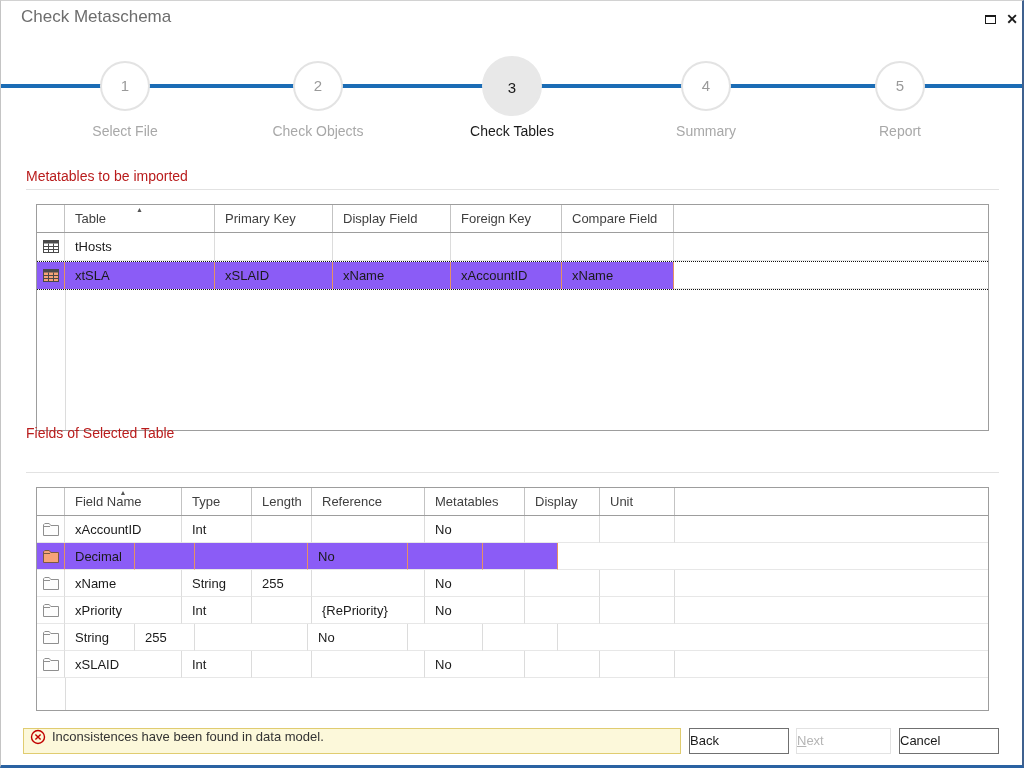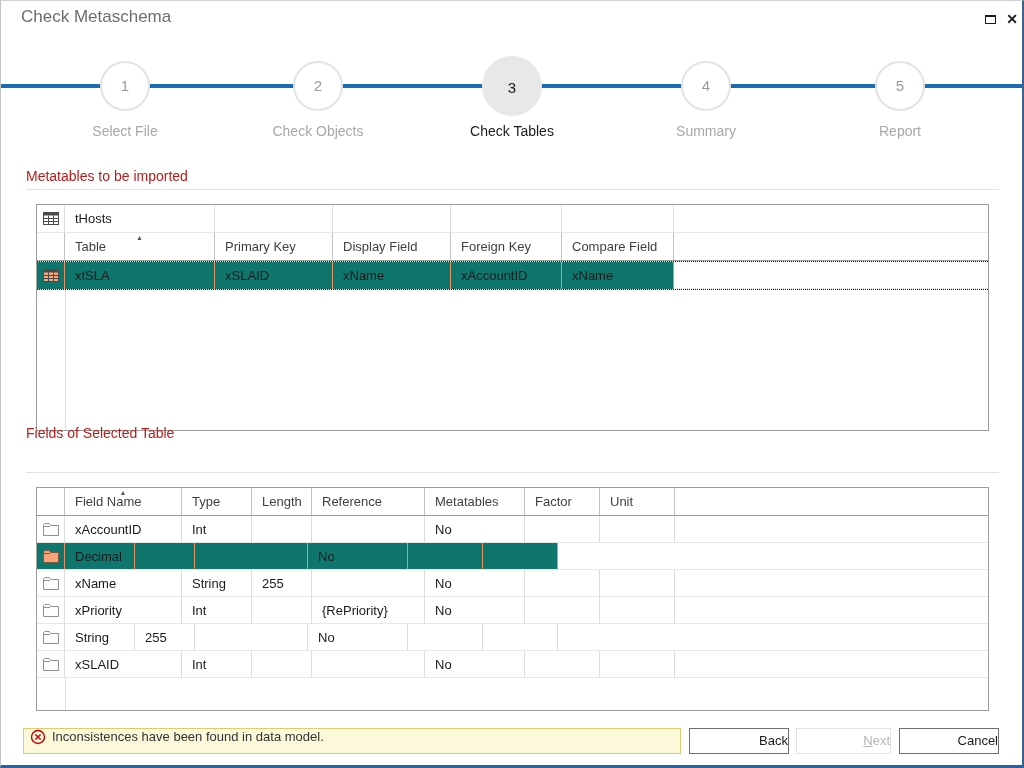--- a/index.html
+++ b/index.html
@@ -43,29 +43,29 @@
   .drow .cell, .drow2 .cell { border-right:1px solid #dcdcdc; border-bottom:1px solid #e7e7e7; }
   .cell.icon { justify-content:center; padding-left:0; }
   .cell.filler { flex:1 1 auto; border-right:none !important; }
   .hrow .cell.filler { border-right:none; }
   
   .t1 .c0{width:28px;} .t1 .c1{width:150px;} .t1 .c2{width:118px;} .t1 .c3{width:118px;} .t1 .c4{width:111px;} .t1 .c5{width:112px;}
   
   .t2 .c0{width:28px;} .t2 .c1{width:117px;} .t2 .c2{width:70px;} .t2 .c3{width:60px;} .t2 .c4{width:113px;} .t2 .c5{width:100px;} .t2 .c6{width:75px;} .t2 .c7{width:75px;}
   .sortmark { position:absolute; top:1px; left:50%; transform:translateX(-50%); font-size:7px; color:#555; line-height:7px; }
   .selected1 { border-top:1px dotted #111; border-bottom:1px dotted #111; height:29px; }
-  .selected1 .cell:not(.filler), .selected2 .cell:not(.filler) { background:#0f766e; border-right-color:#e6encoding; }
+  .selected1 .cell:not(.filler), .selected2 .cell:not(.filler) { background:#8b5cf6; border-right-color:#e6encoding; }
   .selected1 .cell:not(.filler) { border-right-color:#e79063; border-bottom:none; }
   .selected2 .cell:not(.filler) { border-right-color:#e79063; }
   .emptyarea { flex:1 1 auto; position:relative; }
   .emptyarea::before { content:""; position:absolute; left:28px; top:0; bottom:0; border-left:1px solid #dcdcdc; }
   
   .warnbox { position:absolute; left:22px; top:727px; width:658px; height:26px; background:#fcf8da; border:1px solid #e0cc70; display:flex; align-items:flex-start; padding-left:6px; }
   .warnbox .msg { font-size:13px; color:#333; margin-left:6px; }
-  .pushbtn { position:absolute; top:727px; height:26px; background:#fff; border:1px solid #707070; font-size:13px; color:#1a1a1a; text-align:right; line-height:24px; font-family:"Liberation Sans", sans-serif; }
+  .pushbtn { position:absolute; top:727px; height:26px; background:#fff; border:1px solid #707070; font-size:13px; color:#1a1a1a; text-align:left; line-height:24px; font-family:"Liberation Sans", sans-serif; }
   .btn-back { left:688px; width:100px; }
   .btn-next { left:795px; width:95px; border-color:#e2e2e2; color:#b5b5b5; }
   .btn-next::first-letter { text-decoration:underline; }
   .btn-cancel { left:898px; width:100px; }
 </style>
 </head>
 <body>
 
 <div class="window">
 
@@ -98,52 +98,52 @@
     <div class="step step5">
       <div class="circle">5</div>
       <div class="slabel">Report</div>
     </div>
   </div>
 
   <div class="seclabel" style="top:167px;">Metatables to be imported</div>
   <div class="secline" style="top:188px;"></div>
 
   <div class="grid t1" style="top:203px; height:227px;">
+    <div class="grow hrow">
+      <div class="cell icon c0"></div>
+      <div class="cell c1">
+        <span class="sortmark">▲</span>
+        <span>Table</span>
+      </div>
+      <div class="cell c2">Primary Key</div>
+      <div class="cell c3">Display Field</div>
+      <div class="cell c4">Foreign Key</div>
+      <div class="cell c5">Compare Field</div>
+      <div class="cell filler"></div>
+    </div>
+
     <div class="grow drow">
       <div class="cell icon c0">
         <svg width="16" height="13" viewBox="0 0 16 13">
             <rect x="0.5" y="0.5" width="15" height="12" fill="#fff" stroke="#4a4a4a"></rect>
             <rect x="0.5" y="0.5" width="15" height="3" fill="#4a4a4a"></rect>
             <line x1="5.5" y1="3.5" x2="5.5" y2="12.5" stroke="#4a4a4a"></line>
             <line x1="10.5" y1="3.5" x2="10.5" y2="12.5" stroke="#4a4a4a"></line>
             <line x1="0.5" y1="6.5" x2="15.5" y2="6.5" stroke="#4a4a4a"></line>
             <line x1="0.5" y1="9.5" x2="15.5" y2="9.5" stroke="#4a4a4a"></line>
           </svg>
       </div>
       <div class="cell c1">tHosts</div>
       <div class="cell c2"></div>
       <div class="cell c3"></div>
       <div class="cell c4"></div>
       <div class="cell c5"></div>
       <div class="cell filler"></div>
     </div>
 
-    <div class="grow hrow">
-      <div class="cell icon c0"></div>
-      <div class="cell c1">
-        <span class="sortmark">▲</span>
-        <span>Table</span>
-      </div>
-      <div class="cell c2">Primary Key</div>
-      <div class="cell c3">Display Field</div>
-      <div class="cell c4">Foreign Key</div>
-      <div class="cell c5">Compare Field</div>
-      <div class="cell filler"></div>
-    </div>
-
     <div class="grow drow selected1">
       <div class="cell icon c0">
         <svg width="16" height="13" viewBox="0 0 16 13">
             <rect x="0.5" y="0.5" width="15" height="12" fill="#f7a478" stroke="#4a4a4a"></rect>
             <rect x="0.5" y="0.5" width="15" height="3" fill="#4a4a4a"></rect>
             <line x1="5.5" y1="3.5" x2="5.5" y2="12.5" stroke="#4a4a4a"></line>
             <line x1="10.5" y1="3.5" x2="10.5" y2="12.5" stroke="#4a4a4a"></line>
             <line x1="0.5" y1="6.5" x2="15.5" y2="6.5" stroke="#4a4a4a"></line>
             <line x1="0.5" y1="9.5" x2="15.5" y2="9.5" stroke="#4a4a4a"></line>
           </svg>
@@ -166,21 +166,21 @@
     <div class="grow hrow">
       <div class="cell icon c0"></div>
       <div class="cell c1">
         <span class="sortmark">▲</span>
         <span>Field Name</span>
       </div>
       <div class="cell c2">Type</div>
       <div class="cell c3">Length</div>
       <div class="cell c4">Reference</div>
       <div class="cell c5">Metatables</div>
-      <div class="cell c6">Factor</div>
+      <div class="cell c6">Display</div>
       <div class="cell c7">Unit</div>
       <div class="cell filler"></div>
     </div>
 
     <div class="grow drow2">
       <div class="cell icon c0">
         <svg width="16" height="13" viewBox="0 0 16 13">
             <path d="M0.5 12.5 V1.8 L1.8 0.5 H6.2 L7.8 2.5 H15.5 V12.5 Z" fill="#fdfdfd" stroke="#8f8f8f"></path>
             <line x1="0.5" y1="3.5" x2="7" y2="3.5" stroke="#8f8f8f"></line>
           </svg>

